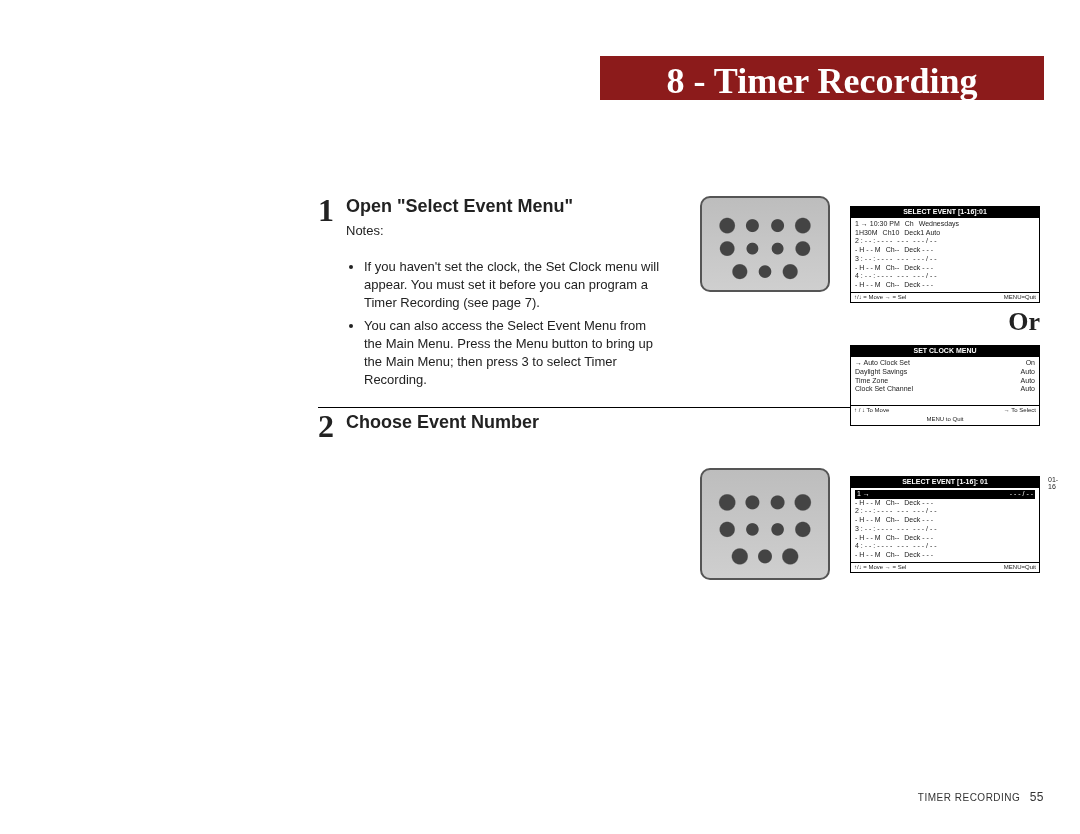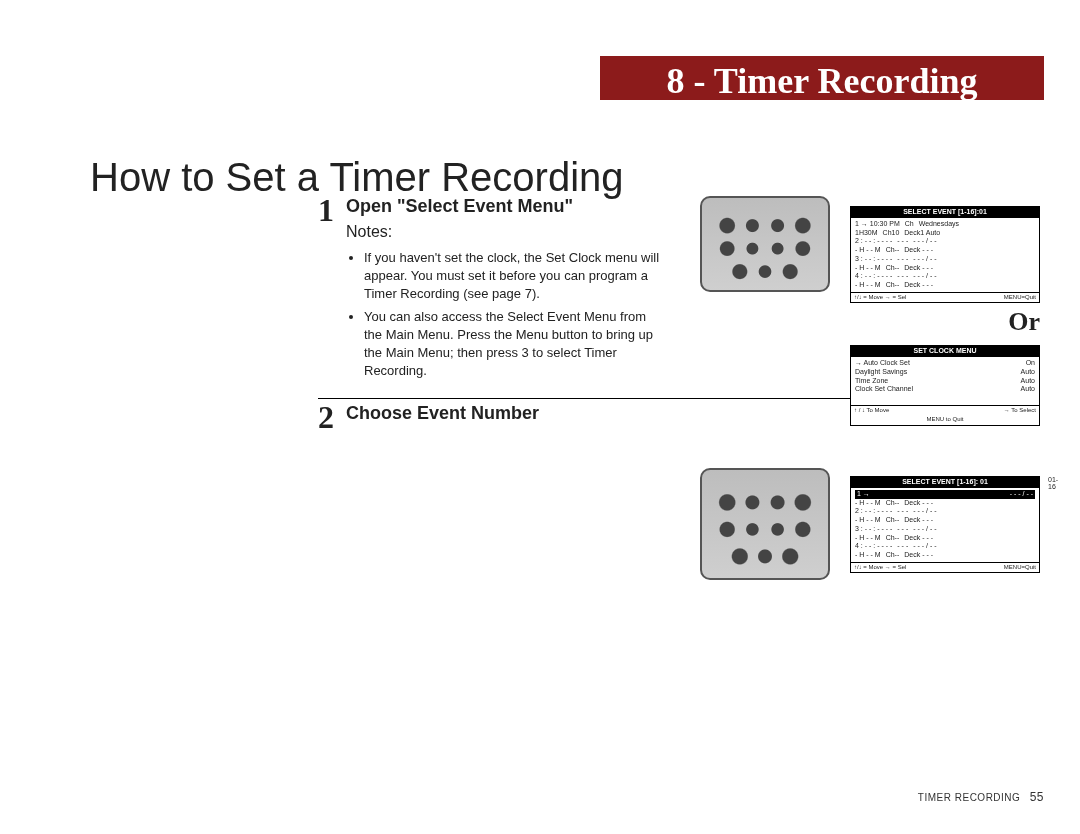--- a/index.html
+++ b/index.html
@@ -89,22 +89,22 @@
     color: #222;
     margin: 0 0 6px 0;
   }
   .step-text {
     font-size: 13px;
     line-height: 1.4;
     color: #333;
     margin: 0 0 6px 0;
   }
   .notes-label {
-    font-size: 16px;
-    margin: 4px 0 8px 0;
+    font-size: 13px;
+    margin: 4px 0 20px 0;
   }
   ul.notes {
     margin: 0;
     padding: 0 0 0 18px;
     font-size: 13px;
     line-height: 1.4;
   }
   ul.notes li { margin-bottom: 4px; }
 
   .right-col {
@@ -210,21 +210,20 @@
   }
   .footer .pn { font-size: 12px; margin-left: 6px; }
 </style>
 </head>
 <body>
 
 <div class="page">
 
   <div class="chapter-tab">8 - Timer Recording</div>
 
-  <h1 class="main-title">How to Set a Timer Recording</h1>
 
 
   <div class="steps-col">
 
     <div class="step">
       <div class="step-number">1</div>
       <div class="step-body">
         <p class="step-title">Open "Select Event Menu"</p>
         <p class="notes-label">Notes:</p>
         <ul class="notes">

